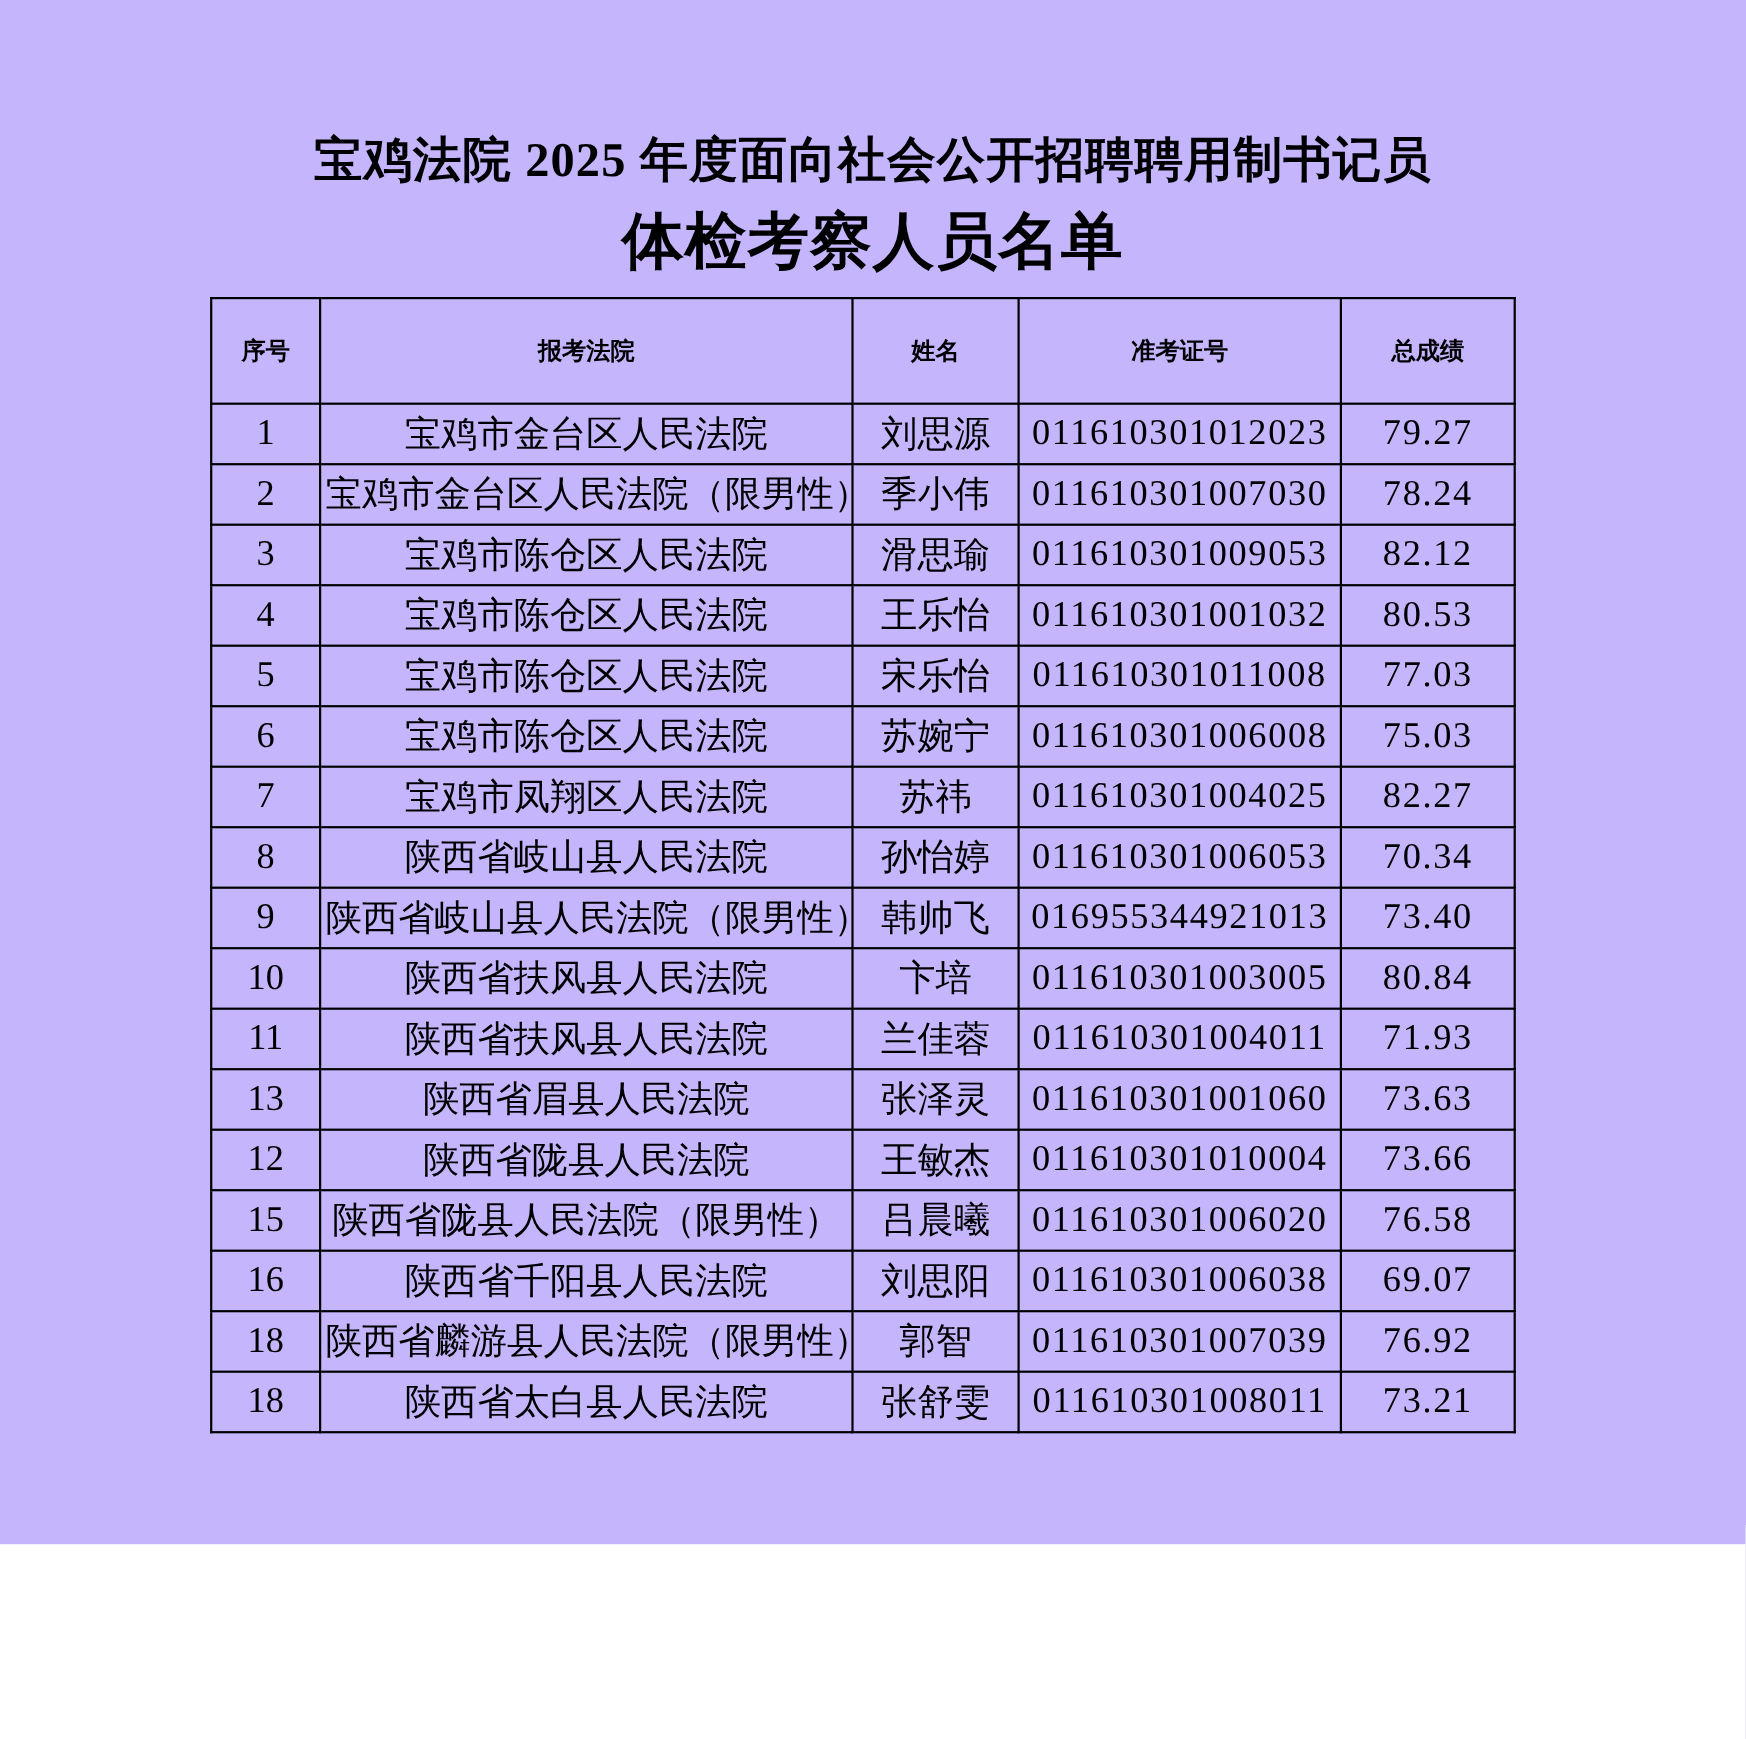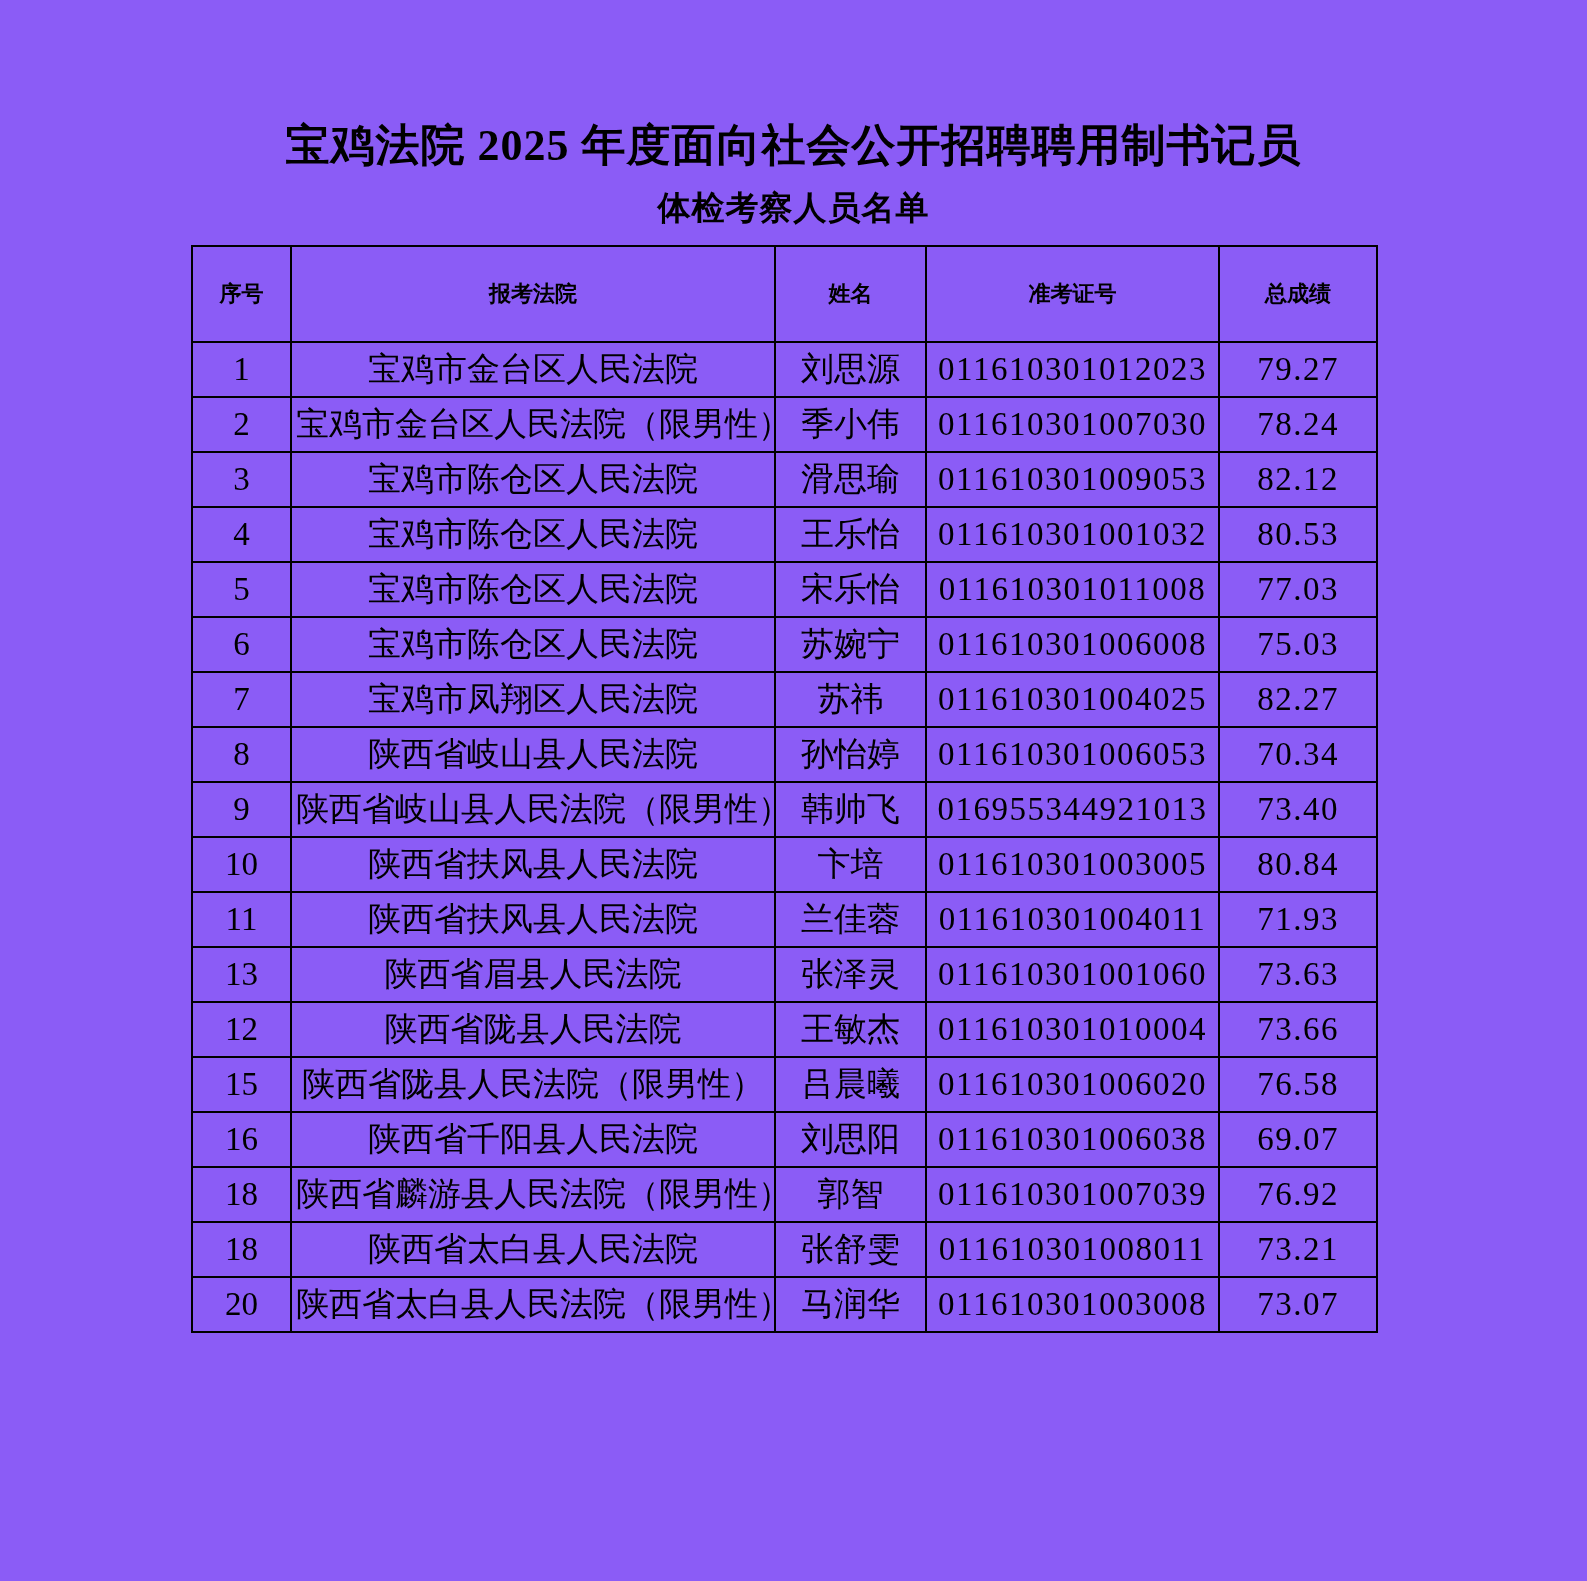--- a/index.html
+++ b/index.html
@@ -5,36 +5,36 @@
   html, body {
     margin: 0;
     padding: 0;
     background: #ffffff;
     color: #000000;
     font-family: "Liberation Serif", serif;
   }
   .page {
     position: relative;
     width: 1587px;
-    height: 1581px;
-    background: #8b5cf6;
+    height: 1404px;
+    background: #c4b5fd;
     overflow: hidden;
   }
   .title1 {
     margin: 0;
     padding-top: 122px;
     font-size: 44px;
     font-weight: bold;
     line-height: 1.1;
     text-align: center;
     letter-spacing: 1px;
   }
   .title2 {
     margin: 20px 0 0 0;
-    font-size: 33px;
+    font-size: 56px;
     font-weight: bold;
     line-height: 1.1;
     text-align: center;
     letter-spacing: 1px;
   }
   table.roster {
     border-collapse: collapse;
     table-layout: fixed;
     margin-left: 191px;
     margin-top: 18px;
@@ -199,22 +199,15 @@
           <td class="c3">011610301007039</td>
           <td class="c4">76.92</td>
         </tr>
         <tr>
           <td class="c0">18</td>
           <td class="c1">陕西省太白县人民法院</td>
           <td class="c2">张舒雯</td>
           <td class="c3">011610301008011</td>
           <td class="c4">73.21</td>
         </tr>
-        <tr>
-          <td class="c0">20</td>
-          <td class="c1">陕西省太白县人民法院（限男性）</td>
-          <td class="c2">马润华</td>
-          <td class="c3">011610301003008</td>
-          <td class="c4">73.07</td>
-        </tr>
       </tbody>
   </table>
 </div>
 
 </body></html>

